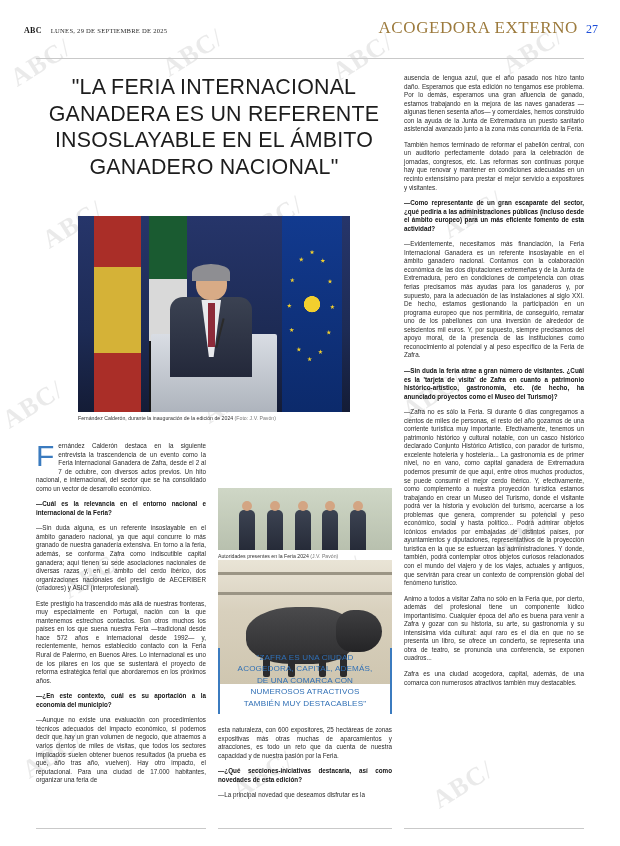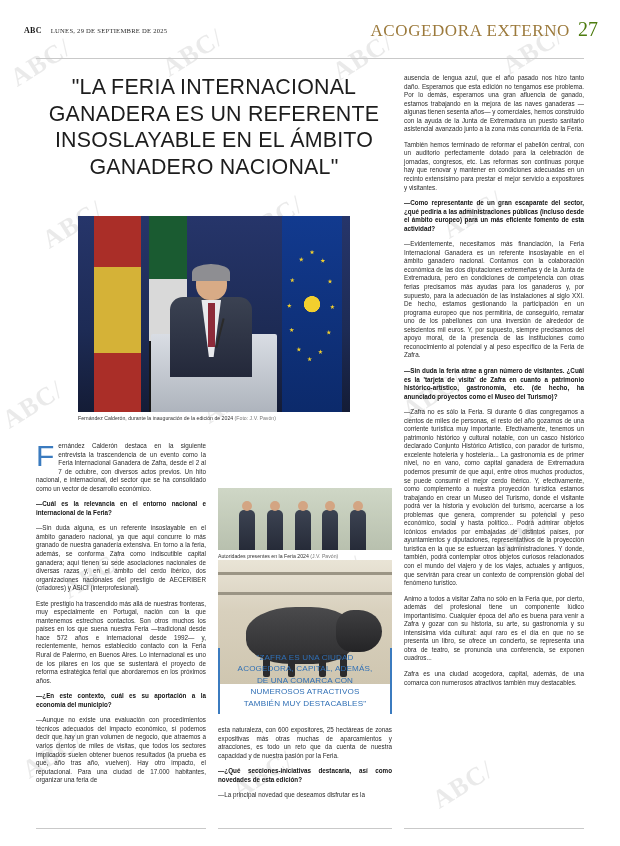--- a/index.html
+++ b/index.html
@@ -48,21 +48,21 @@
     right: 22px; top: 18px;
     display: flex; align-items: baseline; gap: 8px;
   }
   .section-head .label {
     font-family: "Liberation Serif", serif;
     font-size: 17px; letter-spacing: .6px;
     color: #9c7a3c;
   }
   .section-head .pagenum {
     font-family: "Liberation Serif", serif;
-    font-size: 20px; color: #4d7c0f;
+    font-size: 12px; color: #1d4ed8;
   }
 
   
   .article {
     position: absolute;
     left: 36px; top: 58px;
     width: 548px; height: 764px;
   }
 
   

